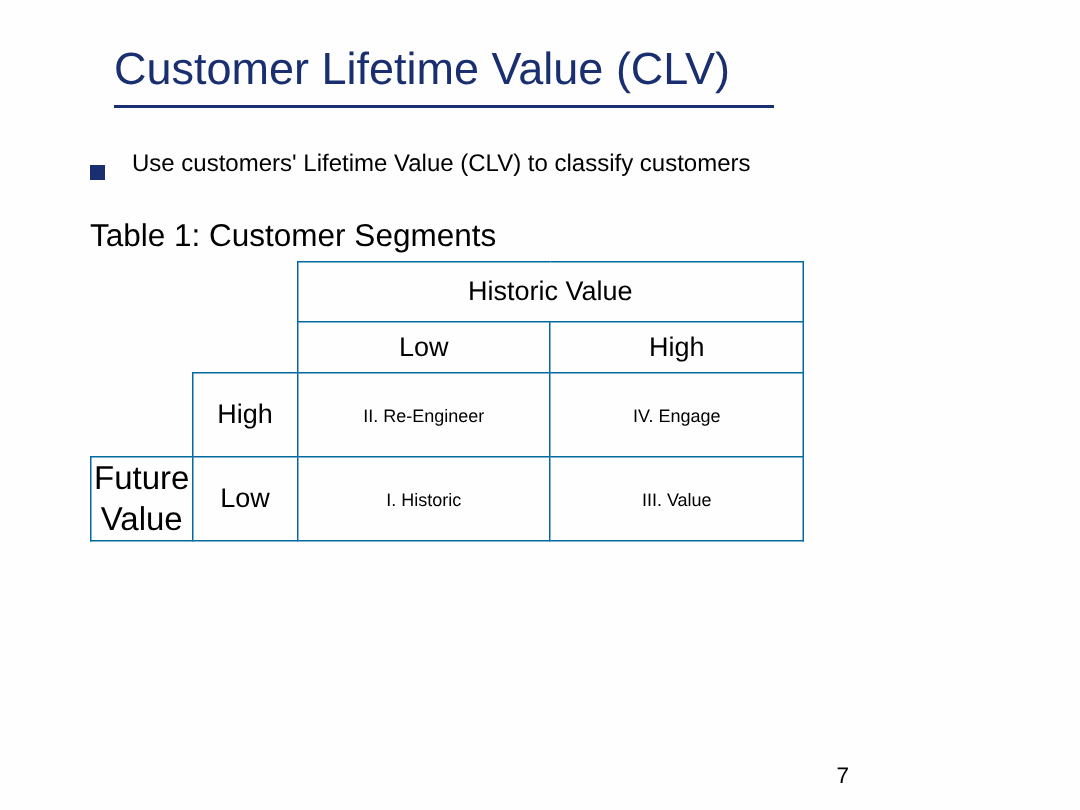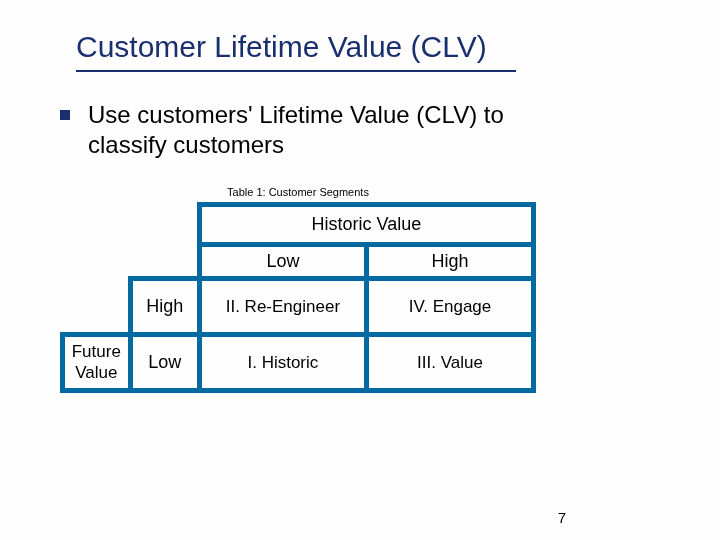--- a/index.html
+++ b/index.html
@@ -3,30 +3,30 @@
 <meta charset="utf-8">
 <style>
   * { box-sizing: border-box; margin: 0; padding: 0; }
   html, body { width: 720px; height: 540px; background: #fefefe; font-family: Verdana, Arial, sans-serif; color: #000; }
   .slide { position: relative; width: 592px; height: 540px; padding: 30px 56px 20px 56px; }
   .title-wrap { border-bottom: 2px solid #1a2f6f; padding-bottom: 6px; margin-bottom: 28px; margin-left: 20px; margin-right: 20px; }
   .title { font-size: 30px; font-weight: 400; color: #1a2f6f; font-family: Verdana, Arial, sans-serif; letter-spacing: 0px; }
   .body { padding-left: 4px; }
   .bullet-row { display: flex; align-items: flex-start; margin-bottom: 26px; }
   .bullet { width: 10px; height: 10px; background: #1a2f6f; margin-top: 10px; margin-right: 18px; flex: 0 0 auto; }
-  .bullet-text { font-size: 24px; line-height: 1.25; color: #000; font-family: Verdana, Arial, sans-serif; }
-  .table-caption { text-align: center; font-size: 11px; margin-bottom: 4px; font-family: Arial, sans-serif; }
+  .bullet-text { font-size: 16px; line-height: 1.25; color: #000; font-family: Verdana, Arial, sans-serif; }
+  .table-caption { font-size: 21px; margin-bottom: 4px; font-family: Arial, sans-serif; }
   table { border-collapse: collapse; margin: 0 auto; font-family: Arial, sans-serif; }
-  td, th { border: 5px solid #0369a1; text-align: center; vertical-align: middle; padding: 0; }
+  td, th { border: 1px solid #0369a1; text-align: center; vertical-align: middle; padding: 0; }
   .no-border { border: none !important; }
   .hv-header { font-size: 18px; height: 40px; width: 340px; }
   .col-sub { font-size: 18px; height: 34px; width: 170px; }
   .row-lab { font-size: 18px; width: 70px; height: 56px; }
-  .side-lab { font-size: 17px; width: 68px; line-height: 1.2; }
-  .cell { font-size: 17px; width: 170px; height: 56px; }
+  .side-lab { font-size: 22px; width: 68px; line-height: 1.2; }
+  .cell { font-size: 12px; width: 170px; height: 56px; }
   .page-num { position: absolute; bottom: 14px; right: 26px; font-size: 15px; font-family: Arial, sans-serif; }
 </style>
 </head>
 <body>
 
 <div class="slide">
 
   <div class="title-wrap">
     <div class="title">Customer Lifetime Value (CLV)</div>
   </div>

